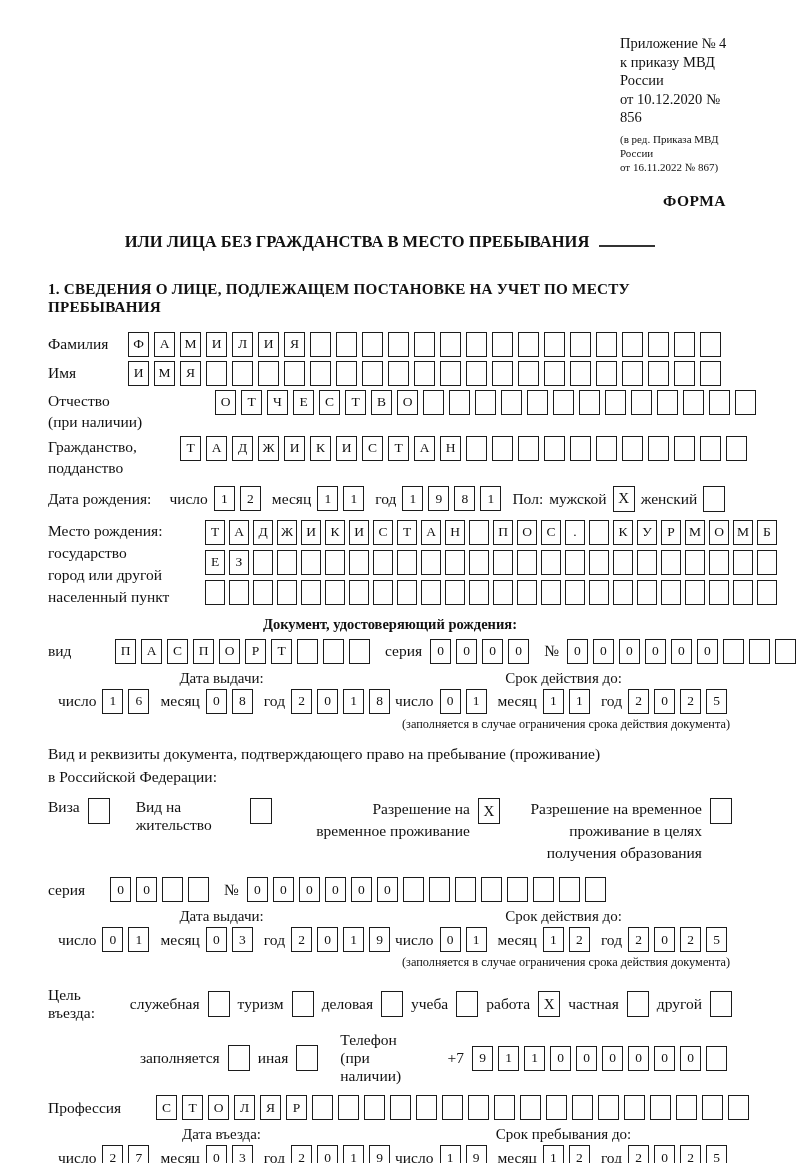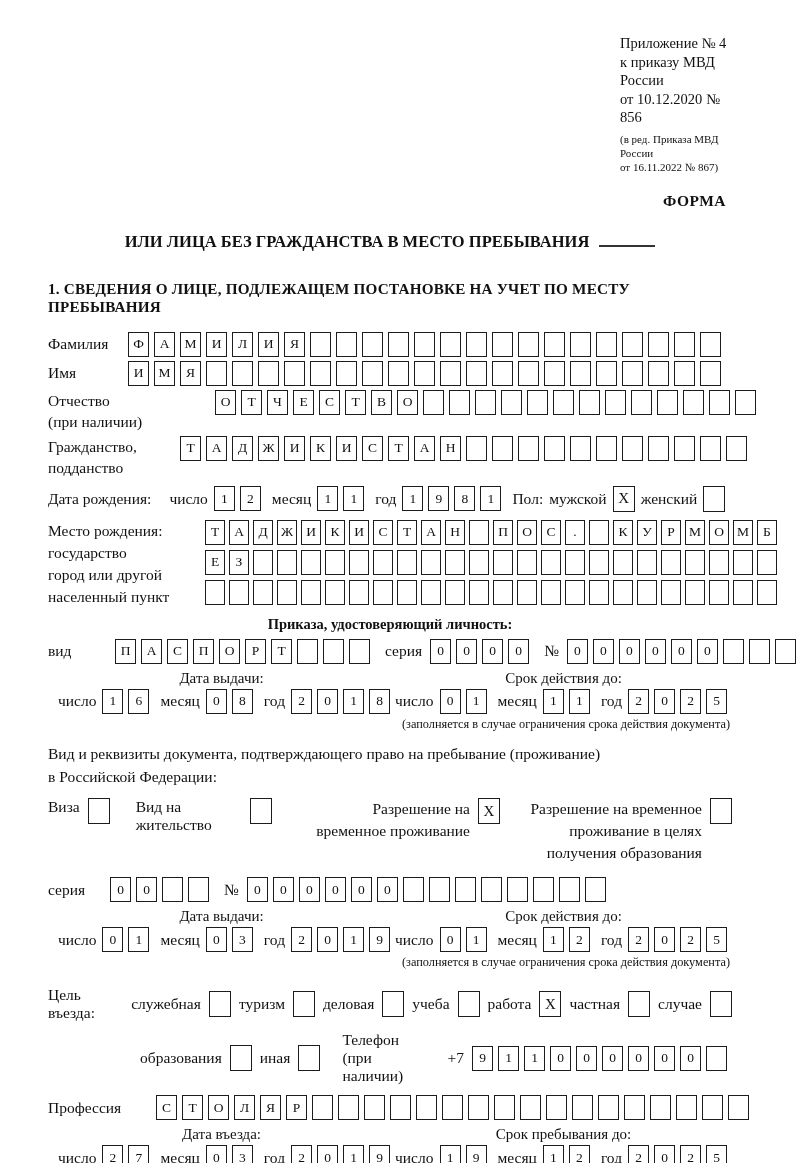--- a/index.html
+++ b/index.html
@@ -335,21 +335,21 @@
             <span class="cell"></span>
             <span class="cell"></span>
             <span class="cell"></span>
             <span class="cell"></span>
             <span class="cell"></span>
             <span class="cell"></span>
           </div>
       </div>
     </div>
 
-    <div class="doc-head">Приказа, удостоверяющий личность:</div>
+    <div class="doc-head">Документ, удостоверяющий рождения:</div>
     <div class="vid-row">
       <span class="flabel" style="width:67px">вид</span>
       <div class="cells">
           <span class="cell">П</span>
           <span class="cell">А</span>
           <span class="cell">С</span>
           <span class="cell">П</span>
           <span class="cell">О</span>
           <span class="cell">Р</span>
           <span class="cell">Т</span>
@@ -532,25 +532,25 @@
       <span>туризм</span>
       <span class="checkbox"></span>
       <span>деловая</span>
       <span class="checkbox"></span>
       <span>учеба</span>
       <span class="checkbox"></span>
       <span>работа</span>
       <span class="checkbox">X</span>
       <span>частная</span>
       <span class="checkbox"></span>
-      <span>случае</span>
+      <span>другой</span>
       <span class="checkbox"></span>
     </div>
     <div class="purpose-row2">
-      <span>образования</span>
+      <span>заполняется</span>
       <span class="checkbox"></span>
       <span>иная</span>
       <span class="checkbox"></span>
       <span style="margin-left:14px">Телефон (при наличии)</span>
       <span style="margin-left:16px">+7</span>
       <div class="cells">
           <span class="cell">9</span>
           <span class="cell">1</span>
           <span class="cell">1</span>
           <span class="cell">0</span>

